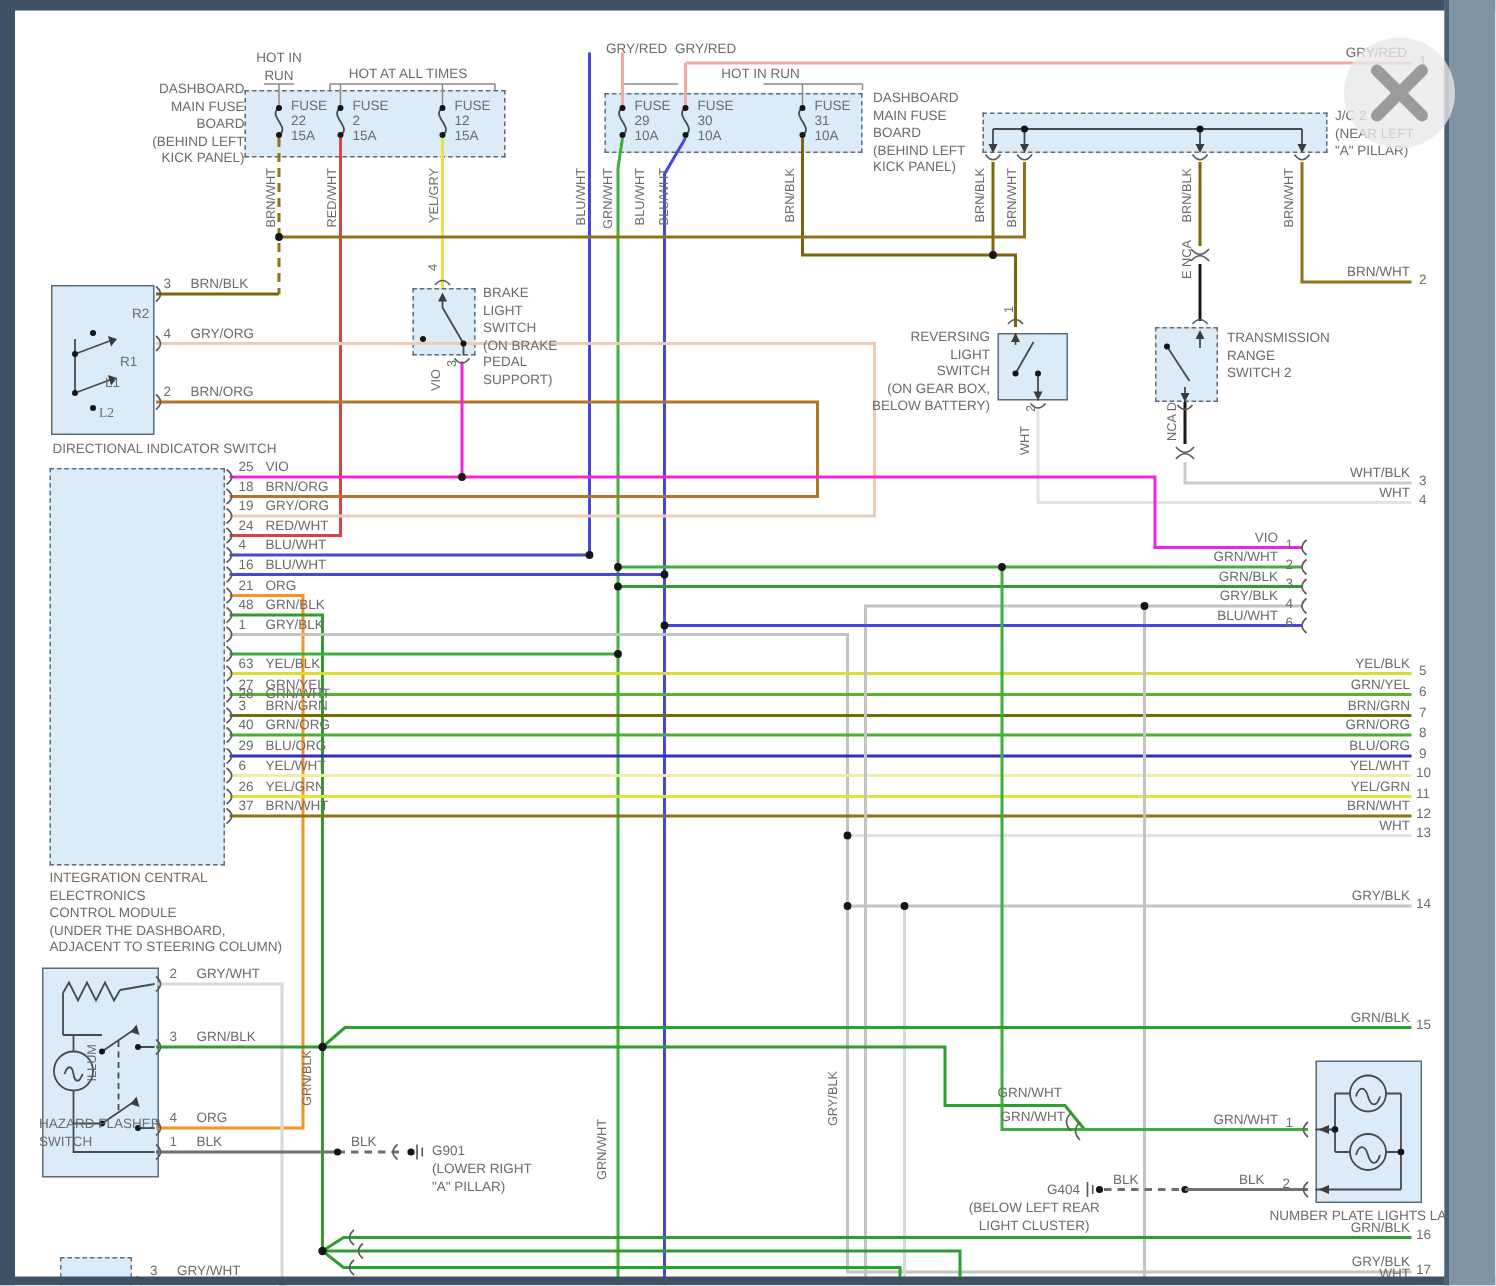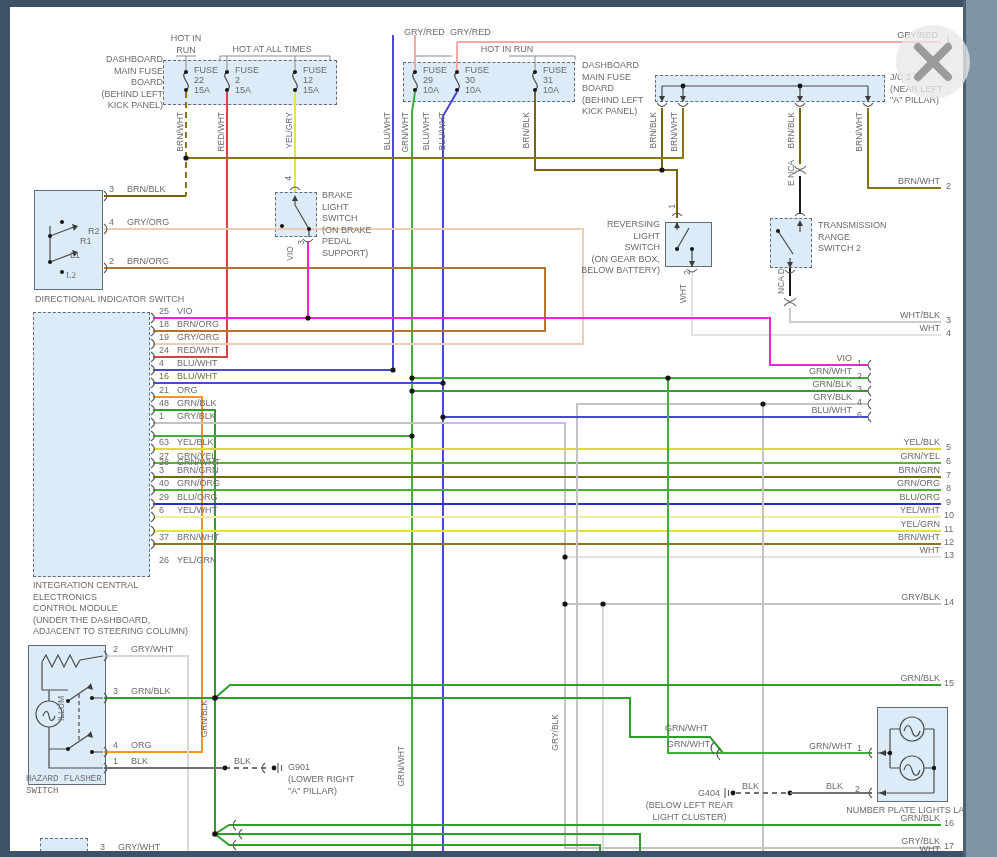--- a/index.html
+++ b/index.html
@@ -297,21 +297,21 @@
   <div class="vlab" style="left:678px;top:284px;">WHT</div>
   <div class="vlab" style="left:285px;top:246px;">VIO</div>
   <div class="vlab" style="left:199px;top:700px;">GRN/BLK</div>
   <div class="vlab" style="left:396px;top:746px;">GRN/WHT</div>
   <div class="vlab" style="left:550px;top:714px;">GRY/BLK</div>
   <div class="vlab" style="left:283px;top:176px;">4</div>
   <div class="vlab" style="left:296px;top:240px;">3</div>
   <div class="vlab" style="left:667px;top:204px;">1</div>
   <div class="vlab" style="left:682px;top:270px;">2</div>
 
-  <div class="lab" style="left:66px;top:226px;padding-left:22px;">R2</div>
+  <div class="lab" style="left:66px;top:204px;padding-left:22px;">R2</div>
   <div class="lab" style="left:80px;top:236px;">R1</div>
   <div class="lab" style="left:70px;top:250px;">L1</div>
   <div class="lab" style="left:66px;top:270px;font-family:Liberation Serif, serif;">L2</div>
   <div class="pin" style="left:109px;top:184px;">
       <span class="pn">3</span>
       <span>BRN/BLK</span>
     </div>
   <div class="pin" style="left:109px;top:217px;">
       <span class="pn">4</span>
       <span>GRY/ORG</span>
@@ -394,21 +394,21 @@
       <span>GRN/ORG</span>
     </div>
   <div class="pin" style="left:159px;top:492px;">
       <span class="pn">29</span>
       <span>BLU/ORG</span>
     </div>
   <div class="pin" style="left:159px;top:505px;">
       <span class="pn">6</span>
       <span>YEL/WHT</span>
     </div>
-  <div class="pin" style="left:159px;top:519px;margin-top:36px;">
+  <div class="pin" style="left:159px;top:519px;">
       <span class="pn">26</span>
       <span>YEL/GRN</span>
     </div>
   <div class="pin" style="left:159px;top:532px;">
       <span class="pn">37</span>
       <span>BRN/WHT</span>
     </div>
   <div class="lab" style="left:33px;top:580px;">INTEGRATION CENTRAL
 ELECTRONICS
 CONTROL MODULE
@@ -472,21 +472,21 @@
     </div>
   <div class="pin" style="left:113px;top:740px;">
       <span class="pn">4</span>
       <span>ORG</span>
     </div>
   <div class="pin" style="left:113px;top:756px;">
       <span class="pn">1</span>
       <span>BLK</span>
     </div>
   <div class="vlab" style="left:56px;top:696px;">ILLUM</div>
-  <div class="lab" style="left:26px;top:774px;font-family:Liberation Mono, monospace;">HAZARD FLASHER
+  <div class="lab" style="left:26px;top:744px;">HAZARD FLASHER
 SWITCH</div>
 
   <div class="lab" style="left:234px;top:756px;">BLK</div>
   <div class="lab" style="left:288px;top:762px;">G901</div>
   <div class="lab" style="left:288px;top:774px;">(LOWER RIGHT
 "A" PILLAR)</div>
   <div class="lab r" style="right:277px;top:788px;">G404</div>
   <div class="lab c" style="left:612px;top:800px;width:155px;">(BELOW LEFT REAR
 LIGHT CLUSTER)</div>
   <div class="lab" style="left:742px;top:781px;">BLK</div>

